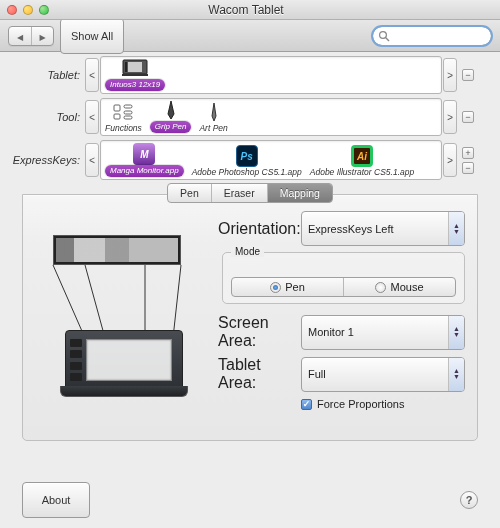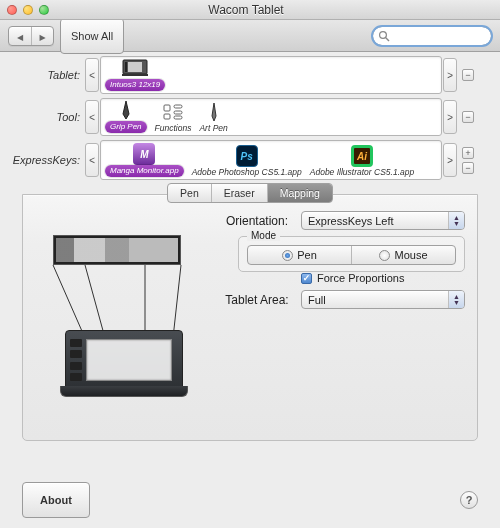--- a/index.html
+++ b/index.html
@@ -188,41 +188,41 @@
   .proj line { stroke:#333; stroke-width:1; }
 
   .settings {
     flex:1;
     padding-top:4px;
   }
   .srow {
     display:flex; align-items:center;
     margin-bottom:6px; gap:5px;
   }
-  .srow label { width:78px; text-align:center; font-size:12px; }
+  .srow label { width:78px; text-align:left; font-size:16px; }
   .popup {
-    flex:1; height:19px;
+    flex:1; height:35px;
     border:1px solid #a0a0a0; border-radius:4px;
     background:linear-gradient(#fdfdfd,#e6e6e6);
     display:flex; align-items:center; padding:0 6px;
     position:relative; font-size:11px;
     box-shadow:inset 0 1px 0 #fff;
   }
   .popup .arrows {
     position:absolute; right:0; top:0; bottom:0; width:16px;
     border-left:1px solid #bfbfbf;
     background:linear-gradient(#eef3fb,#c7d6ec);
     display:flex;flex-direction:column;align-items:center;justify-content:center;
     font-size:7px;color:#435; line-height:6px;
     border-radius:0 3px 3px 0;
   }
   .modewell {
-    margin-left:20px;
+    margin-left:4px;
     border:1px solid #c0c0c0; border-radius:5px;
-    padding: 4px 8px 6px 8px;
+    padding: 20px 8px 6px 8px;
     background: rgba(255,255,255,0.25);
     position:relative;
   }
   .modewell .legend {
     position:absolute; top:-7px; left:8px;
     padding:0 4px; font-size:10px;
     background: linear-gradient(to bottom, #efefef, #eeeeee);
   }
   .segmode {
     display:flex; border:1px solid #a0a0a0; border-radius:4px;
@@ -258,21 +258,21 @@
   }
   .default-btn {
     position:absolute; right:14px; bottom:10px;
   }
 
   .footer {
     position:absolute; left:0; right:0; bottom:10px;
     padding: 0 22px;
     display:flex; align-items:center; gap:8px;
   }
-  .footer .btn { min-width:68px;font-weight:bold; }
+  .footer .btn { min-width:68px; }
   .help {
     margin-left:auto;
     width:18px;height:18px;border-radius:50%;
     border:1px solid #9a9a9a;
     background:linear-gradient(#fdfdfd,#e2e2e2);
     display:flex;align-items:center;justify-content:center;
     font-size:11px;color:#555;font-weight:bold;
   }
   .triangle-l::before{content:"◀";font-size:8px;}
   .triangle-r::before{content:"▶";font-size:8px;}
@@ -338,37 +338,37 @@
   </div>
 
   <div class="row">
     <div class="row-label">Tool:</div>
     <div class="navbtn">
         <span>&lt;</span>
       </div>
     <div class="well">
       <div class="item">
         <div class="icon">
-          <svg width="14" height="20" viewBox="0 0 14 20">
-            <path d="M7 1 L10 14 L7 19 L4 14 Z" fill="#444" stroke="#222"></path>
-          </svg>
-        </div>
-        <span class="pill">Grip Pen</span>
-      </div>
-      <div class="item">
-        <div class="icon">
           <svg width="22" height="18" viewBox="0 0 22 18">
             <rect x="2" y="2" width="6" height="6" rx="1" fill="none" stroke="#666"></rect>
             <rect x="12" y="2" width="8" height="3" rx="1.5" fill="none" stroke="#666"></rect>
             <rect x="2" y="11" width="6" height="5" rx="1" fill="none" stroke="#666"></rect>
             <rect x="12" y="8" width="8" height="3" rx="1.5" fill="none" stroke="#666"></rect>
             <rect x="12" y="13" width="8" height="3" rx="1.5" fill="none" stroke="#666"></rect>
           </svg>
         </div>
         <span>Functions</span>
+      </div>
+      <div class="item">
+        <div class="icon">
+          <svg width="14" height="20" viewBox="0 0 14 20">
+            <path d="M7 1 L10 14 L7 19 L4 14 Z" fill="#444" stroke="#222"></path>
+          </svg>
+        </div>
+        <span class="pill">Grip Pen</span>
       </div>
       <div class="item">
         <div class="icon">
           <svg width="14" height="20" viewBox="0 0 14 20">
             <path d="M7 1 L9 14 L7 19 L5 14 Z" fill="#777" stroke="#333"></path>
           </svg>
         </div>
         <span>Art Pen</span>
       </div>
     </div>
@@ -453,36 +453,43 @@
           <span class="radio checked"></span>
           <span>Pen</span>
         </div>
         <div>
           <span class="radio"></span>
           <span>Mouse</span>
         </div>
       </div>
     </div>
 
+    <div class="srow" style="margin-top:10px">
+      <label>Screen Area:</label>
+      <div class="popup">
+        <span>Monitor 1</span>
+        <span class="arrows">▲<br>▼</span>
+      </div>
+    </div>
+
+    <div class="srow">
+      <label>Tablet Area:</label>
+      <div class="popup">
+        <span>Full</span>
+        <span class="arrows">▲<br>▼</span>
+      </div>
+    </div>
 
     <div class="srow">
       <label></label>
       <div style="display:flex;align-items:center;gap:5px">
         <span class="check checked"></span>
         <span>Force Proportions</span>
       </div>
     </div>
-
-    <div class="srow">
-      <label>Tablet Area:</label>
-      <div class="popup">
-        <span>Full</span>
-        <span class="arrows">▲<br>▼</span>
-      </div>
-    </div>
   </div>
 
 </div>
 
 <div class="footer">
   <button class="btn">About</button>
   <div class="help">
     <span>?</span>
   </div>
 </div>

